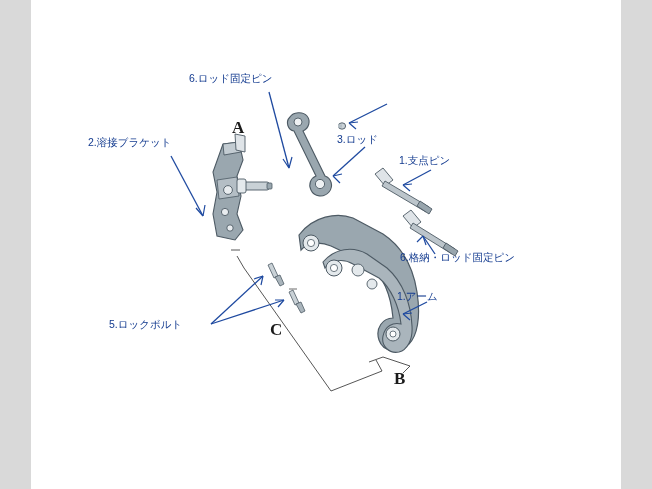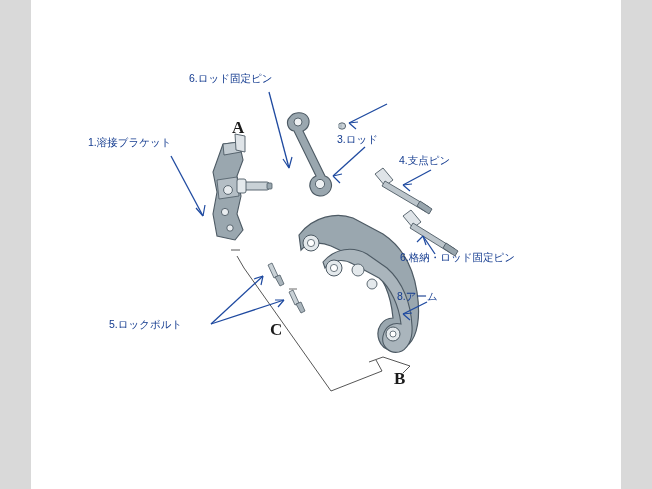--- a/index.html
+++ b/index.html
@@ -158,25 +158,25 @@
         <path d="M372 314 L381 313 M372 314 L379 320" stroke-width="1.2"></path>
 
         <path d="M180 324 L232 276"></path>
         <path d="M232 276 L223 279 M232 276 L230 285" stroke-width="1.2"></path>
         <path d="M180 324 L253 300"></path>
         <path d="M253 300 L244 300 M253 300 L247 307" stroke-width="1.2"></path>
       </g>
     </svg>
 
     <div class="label" style="left:158px; top:72px;">6.ロッド固定ピン</div>
-    <div class="label" style="left:57px; top:136px;">1.溶接ブラケット</div>
+    <div class="label" style="left:57px; top:136px;">2.溶接ブラケット</div>
     <div class="label" style="left:306px; top:133px;">3.ロッド</div>
-    <div class="label" style="left:368px; top:154px;">4.支点ピン</div>
+    <div class="label" style="left:368px; top:154px;">1.支点ピン</div>
     <div class="label" style="left:369px; top:251px;">6.格納・ロッド固定ピン</div>
-    <div class="label" style="left:366px; top:290px;">8.アーム</div>
+    <div class="label" style="left:366px; top:290px;">1.アーム</div>
     <div class="label" style="left:78px; top:318px;">5.ロックボルト</div>
 
     <div class="letter" style="left:201px; top:118px;">A</div>
     <div class="letter" style="left:363px; top:369px;">B</div>
     <div class="letter" style="left:239px; top:320px;">C</div>
 
   </div>
 </div>
 
 </body></html>

